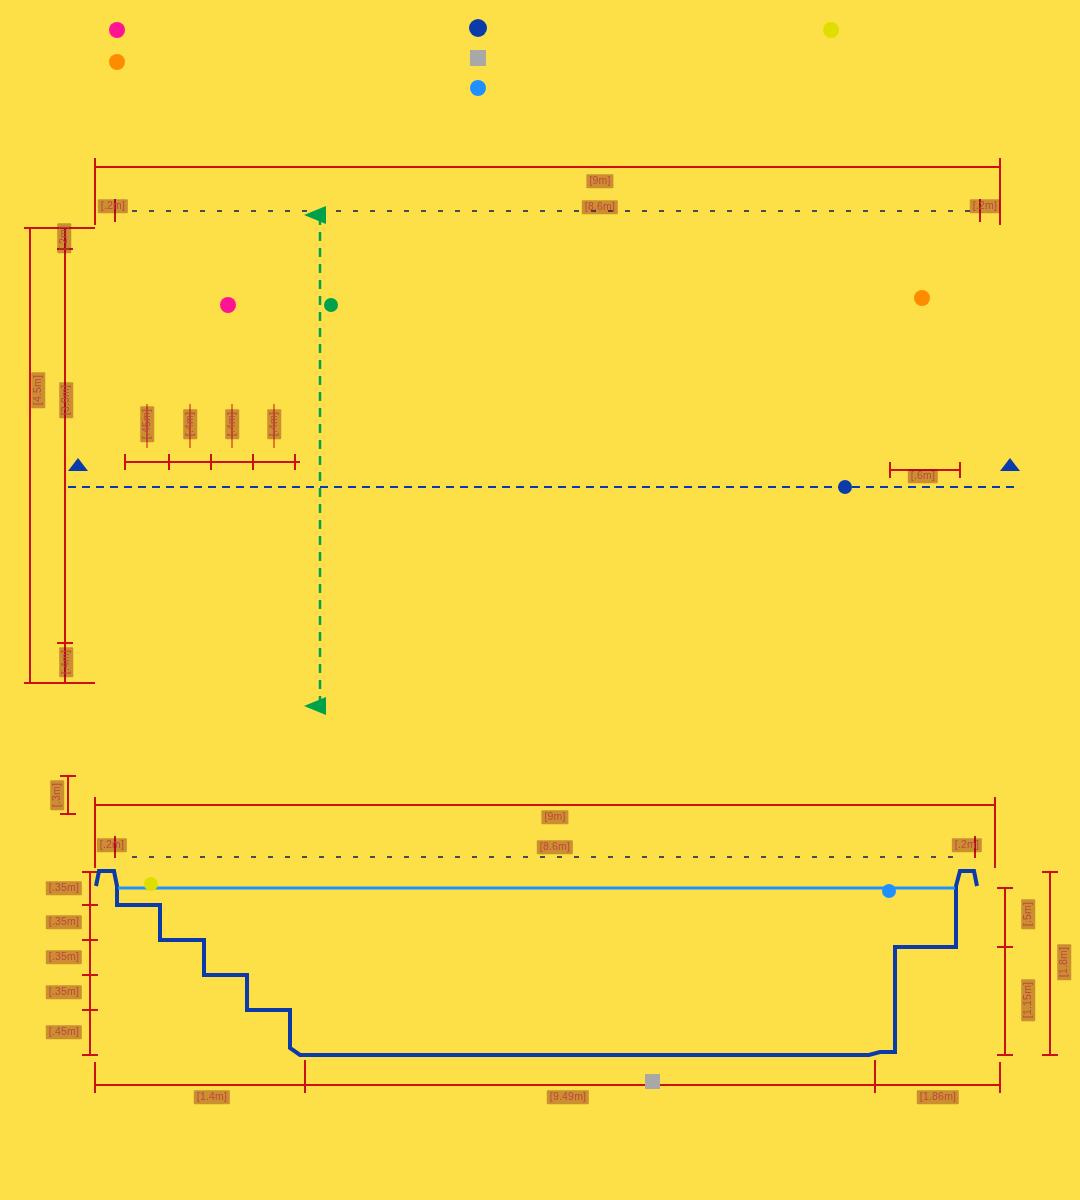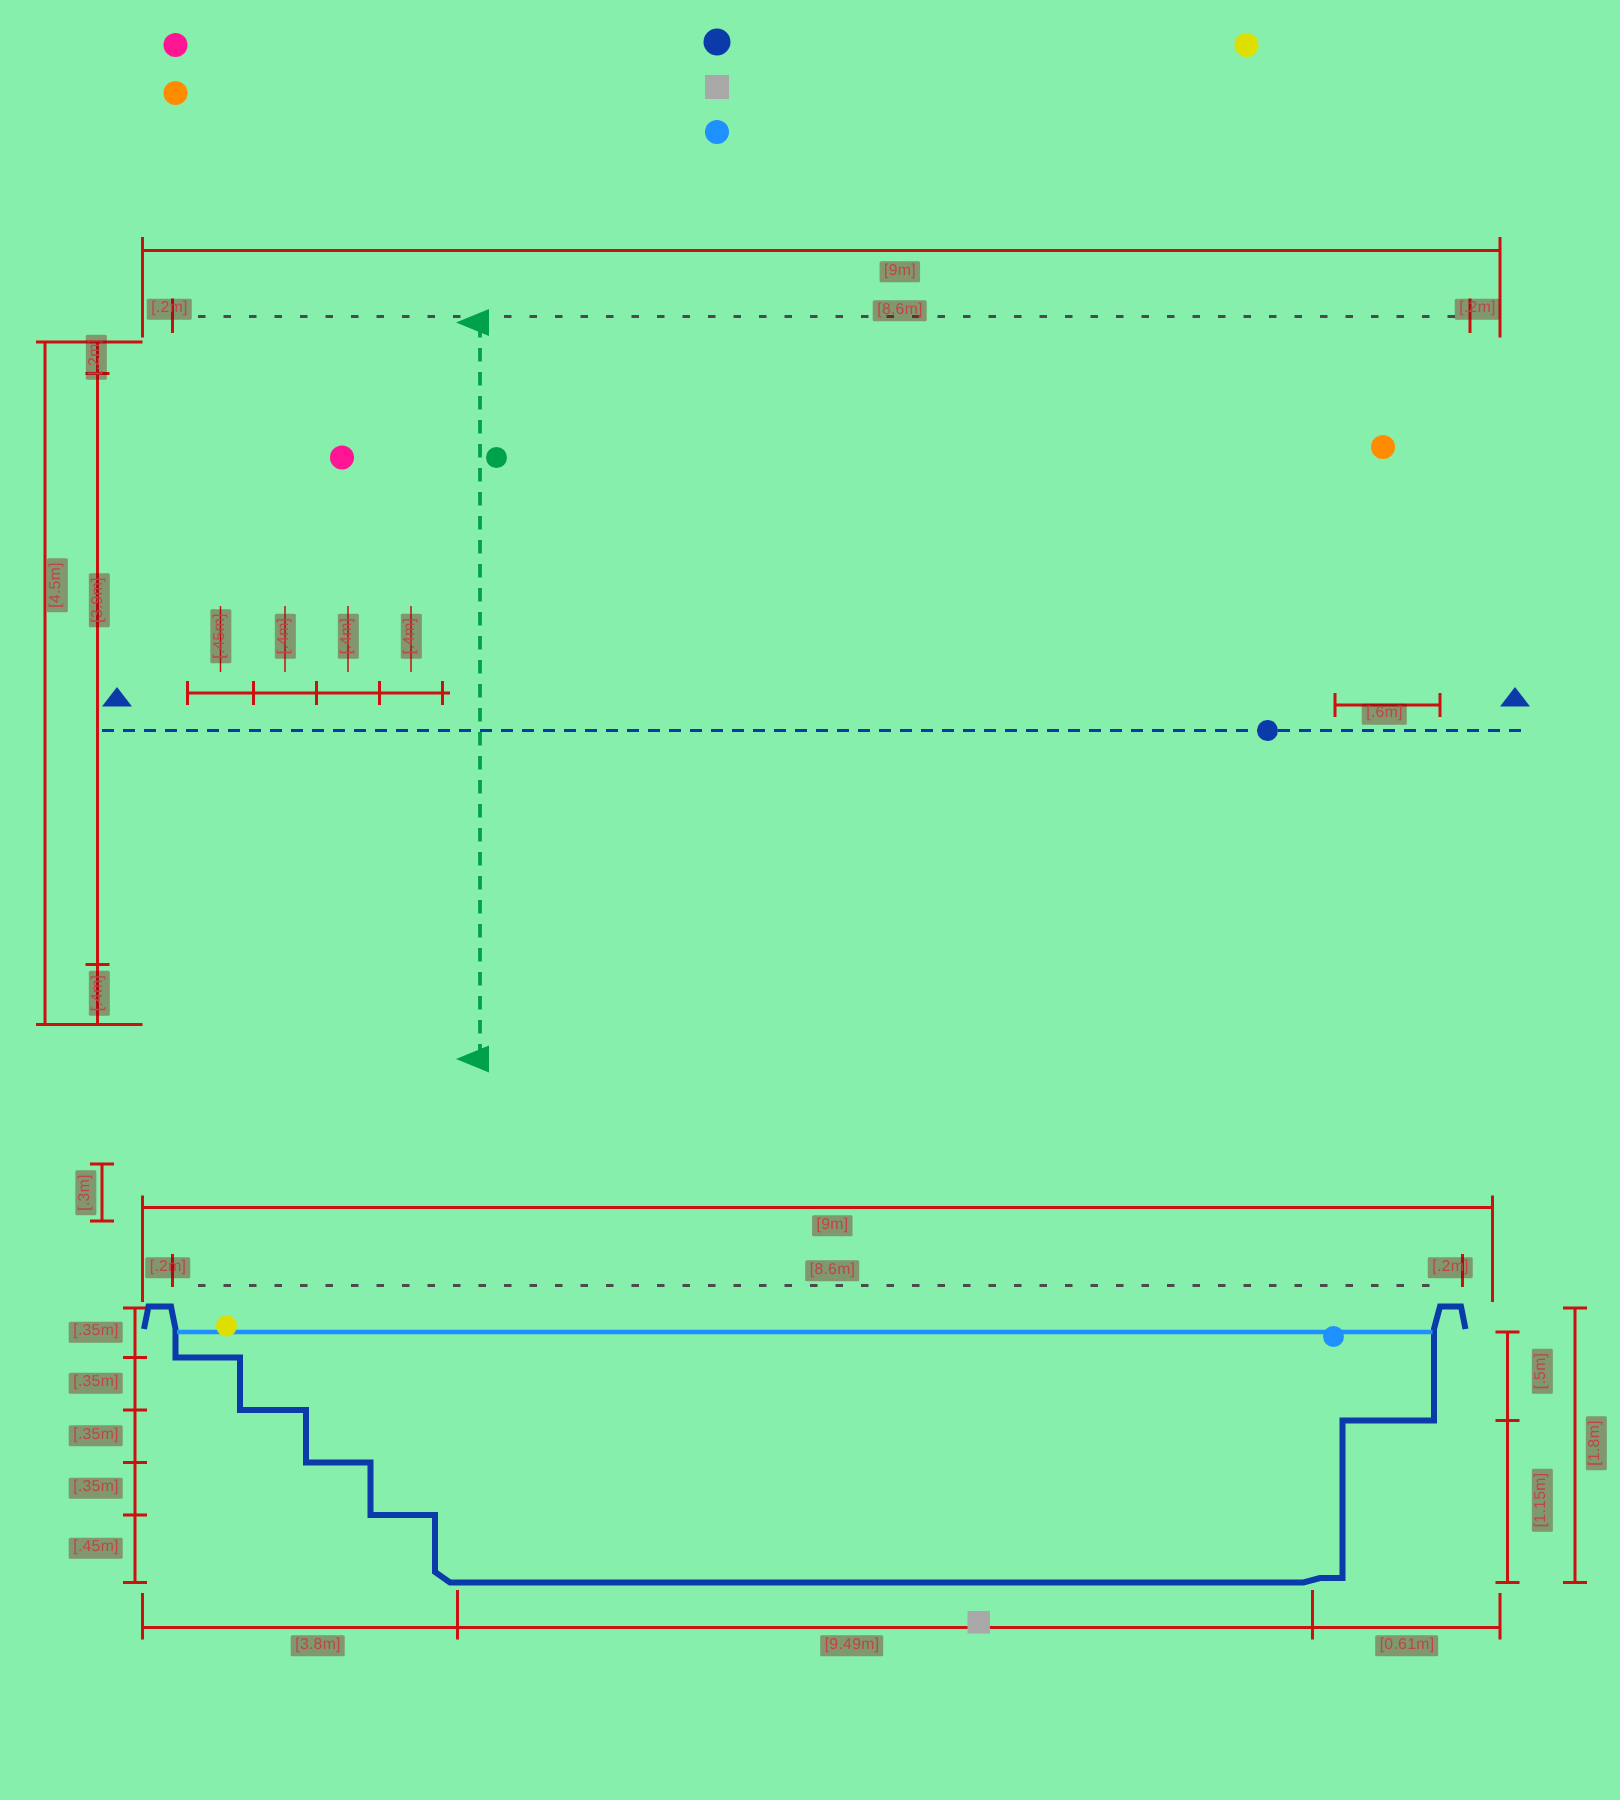--- a/index.html
+++ b/index.html
@@ -1,17 +1,17 @@
 <!DOCTYPE html>
 <html><head>
 <meta charset="utf-8">
 <style>
   html,body{margin:0;padding:0;background:#000;}
   #stage{
-    position:relative;width:1080px;height:1200px;background:#86efac;
+    position:relative;width:1080px;height:1200px;background:#fde047;
     overflow:hidden;font-family:"Liberation Sans", sans-serif;
   }
   #stage svg{position:absolute;left:0;top:0;}
   .dim{
     position:absolute;transform:translate(-50%,-50%);
     font-size:10.5px;line-height:1.1;white-space:nowrap;
     color:#c04545;background:rgba(120,10,10,0.38);
     padding:1px 3px;border-radius:1px;letter-spacing:0.2px;
   }
   .dim.v{transform:translate(-50%,-50%) rotate(-90deg);}
@@ -147,17 +147,17 @@
   <div class="dim" style="left:967px;top:845px">[.2m]</div>
   <div class="dim v" style="left:57px;top:795px">[.3m]</div>
   <div class="dim" style="left:64px;top:888px">[.35m]</div>
   <div class="dim" style="left:64px;top:922px">[.35m]</div>
   <div class="dim" style="left:64px;top:957px">[.35m]</div>
   <div class="dim" style="left:64px;top:992px">[.35m]</div>
   <div class="dim" style="left:64px;top:1032px">[.45m]</div>
   <div class="dim v" style="left:1028px;top:914px">[.5m]</div>
   <div class="dim v" style="left:1028px;top:1000px">[1.15m]</div>
   <div class="dim v" style="left:1064px;top:962px">[1.8m]</div>
-  <div class="dim" style="left:212px;top:1097px">[3.8m]</div>
+  <div class="dim" style="left:212px;top:1097px">[1.4m]</div>
   <div class="dim" style="left:568px;top:1097px">[9.49m]</div>
-  <div class="dim" style="left:938px;top:1097px">[0.61m]</div>
+  <div class="dim" style="left:938px;top:1097px">[1.86m]</div>
 
 </div>
 
 </body></html>

